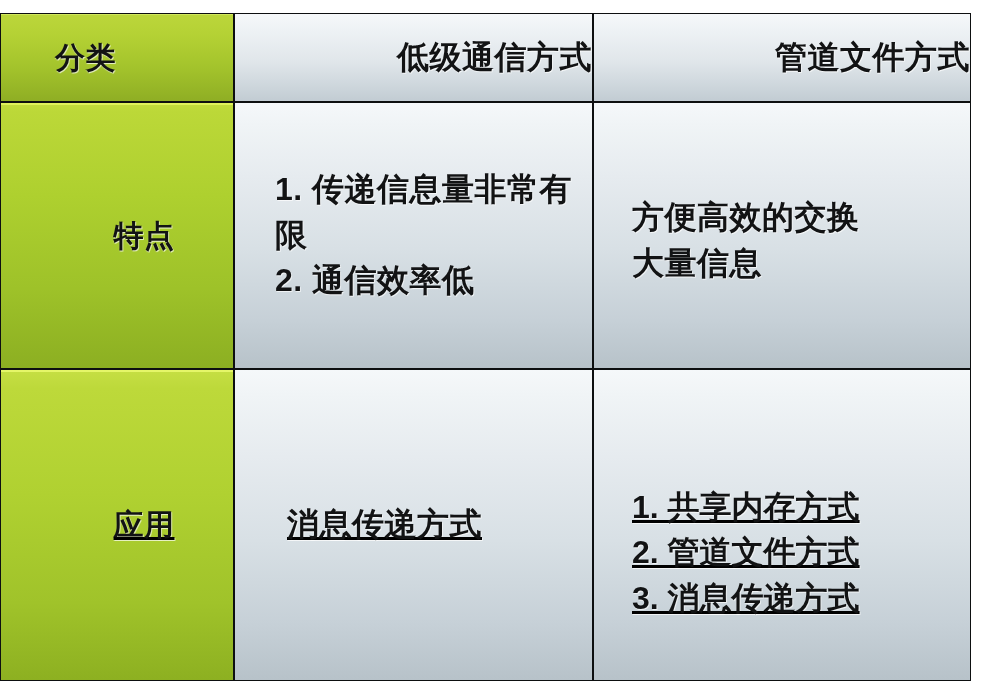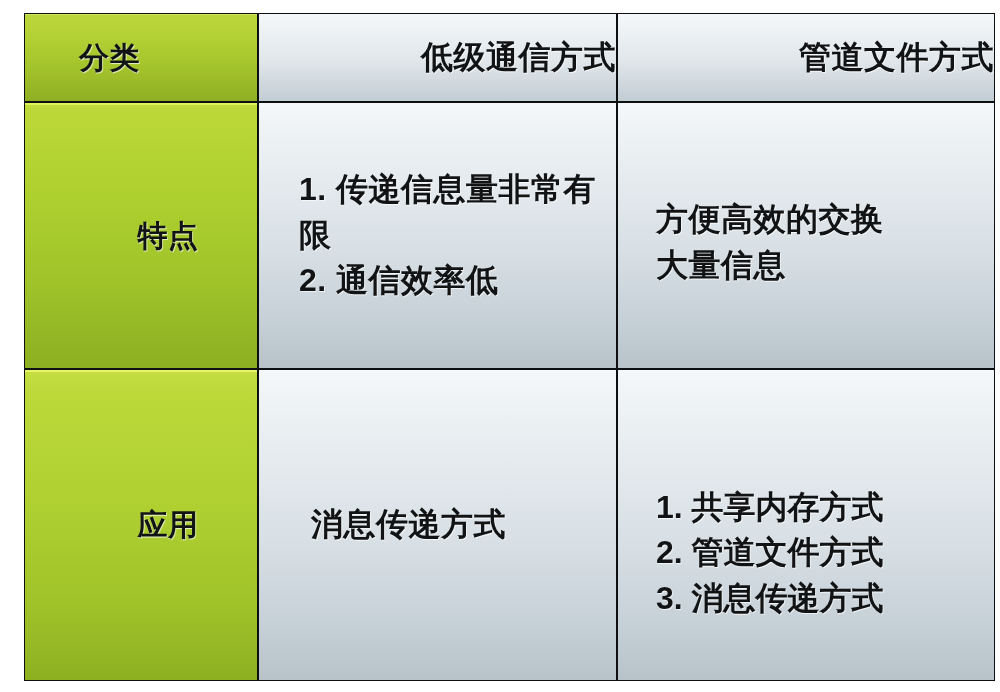--- a/index.html
+++ b/index.html
@@ -18,21 +18,21 @@
   #canvas {
     position: relative;
     width: 1000px;
     height: 692px;
     background: #ffffff;
   }
 
   
   .comparison-table {
     position: absolute;
-    left: 24px;
+    left: 0;
     top: 13px;
     width: 971px;
     height: 668px;
     border-collapse: separate;
     border-spacing: 0;
     table-layout: fixed;
     border-radius: 16px;
   }
 
   .comparison-table td {
@@ -45,21 +45,21 @@
   }
 
   
   col.c-label { width: 234px; }
   col.c-low   { width: 359px; }
   col.c-high  { width: 378px; }
 
   
   tr.r-head { height: 89px; }
   tr.r-feat { height: 267px; }
-  tr.r-app  { height: 312px; }
+  tr.r-app  { height: 312px; text-decoration: underline; }
 
   
   .cell-green {
     background:
       linear-gradient(to bottom,
         #c2dc3c 0%,
         #bcd838 3%,
         #aed02f 35%,
         #9ec229 70%,
         #8caf22 100%);
@@ -146,21 +146,21 @@
     text-align: right;
   }
   .body-text {
     font-size: 32px;
     line-height: 1.42;
     text-align: left;
   }
 
   
   .pad-low-feat  { padding: 0 14px 0 40px; }
-  .pad-high-feat { padding: 14px 14px 0 38px; }
+  .pad-high-feat { padding: 14px 14px 0 38px; font-family: Liberation Mono, monospace; }
   .pad-low-app   { padding: 0 14px 0 52px; }
   .pad-high-app  { padding: 56px 14px 0 38px; }
 
   .shrink-wide { letter-spacing: 0px; }
 </style>
 </head>
 <body>
 
 <div id="canvas">
 

